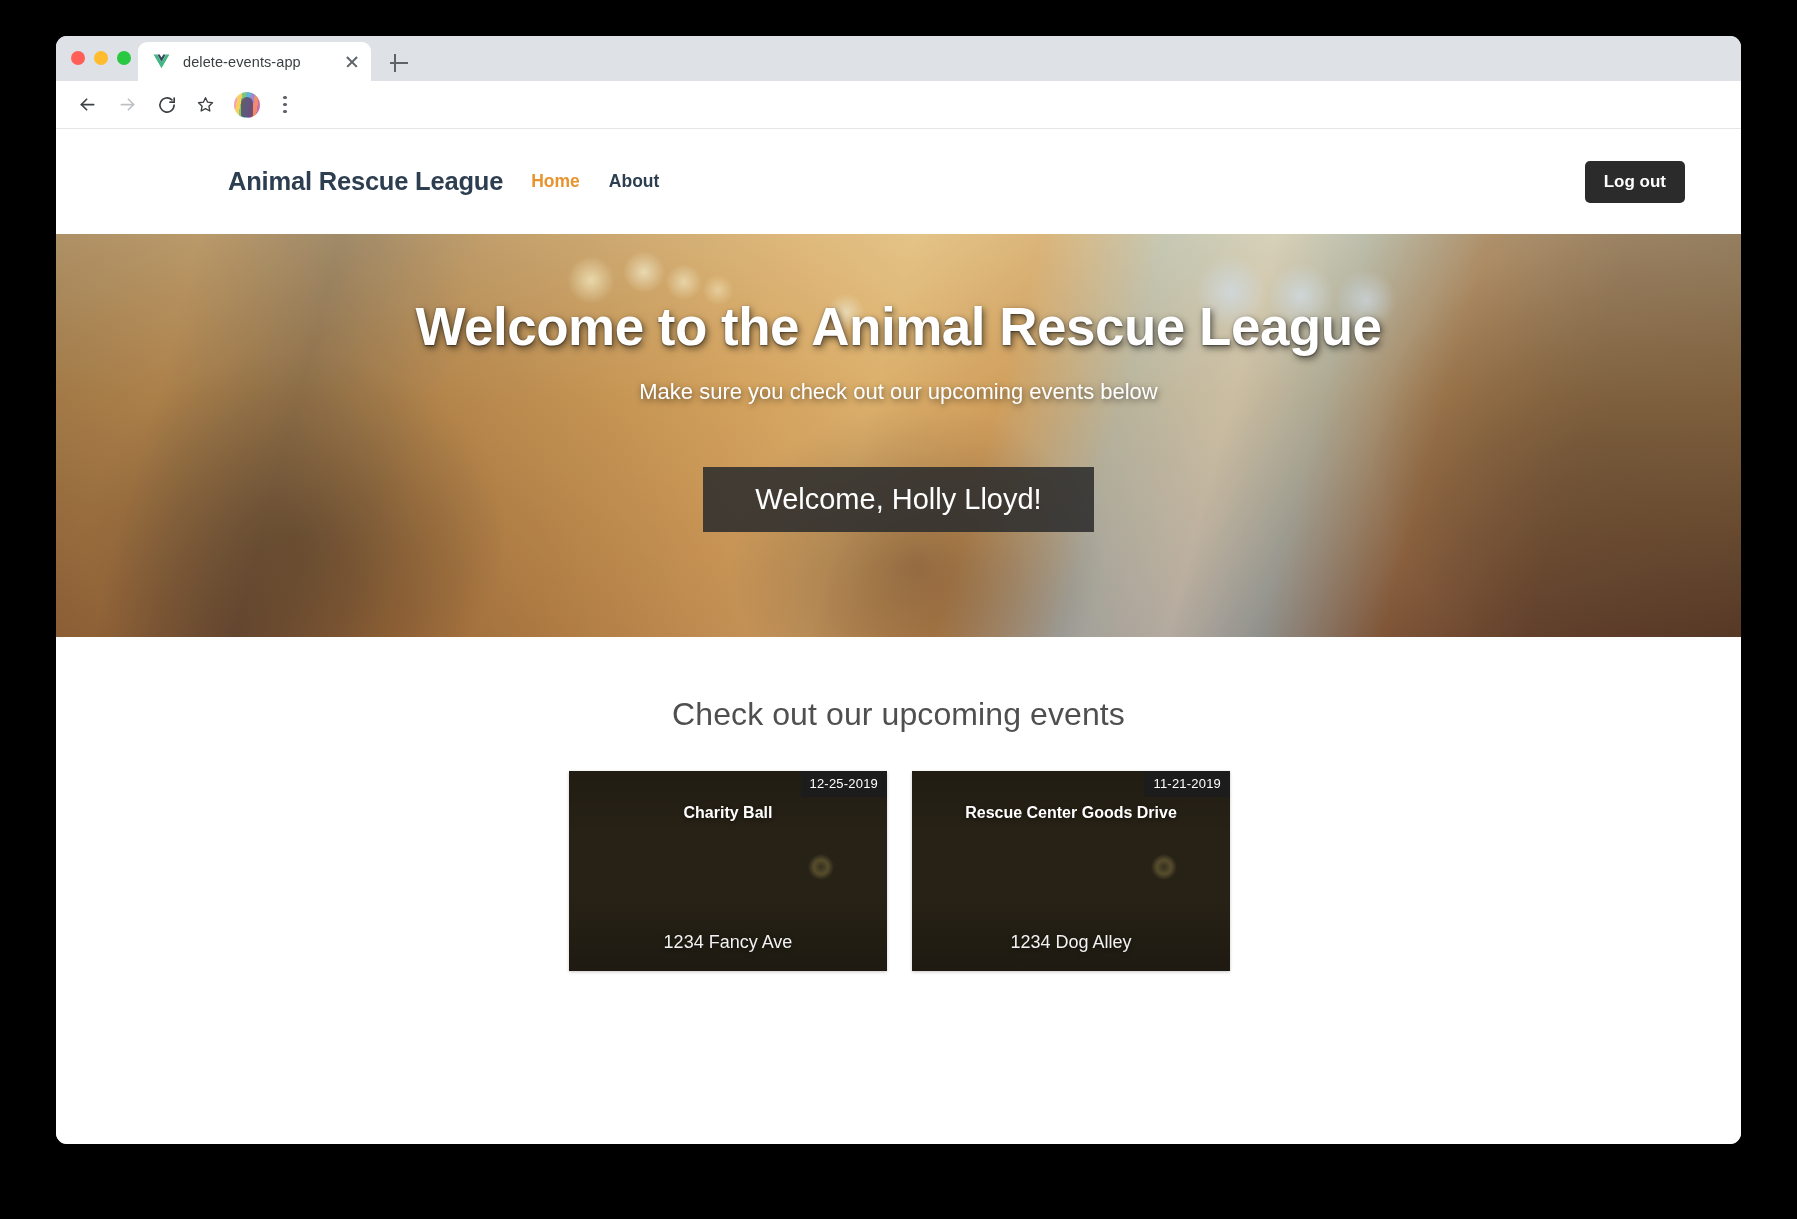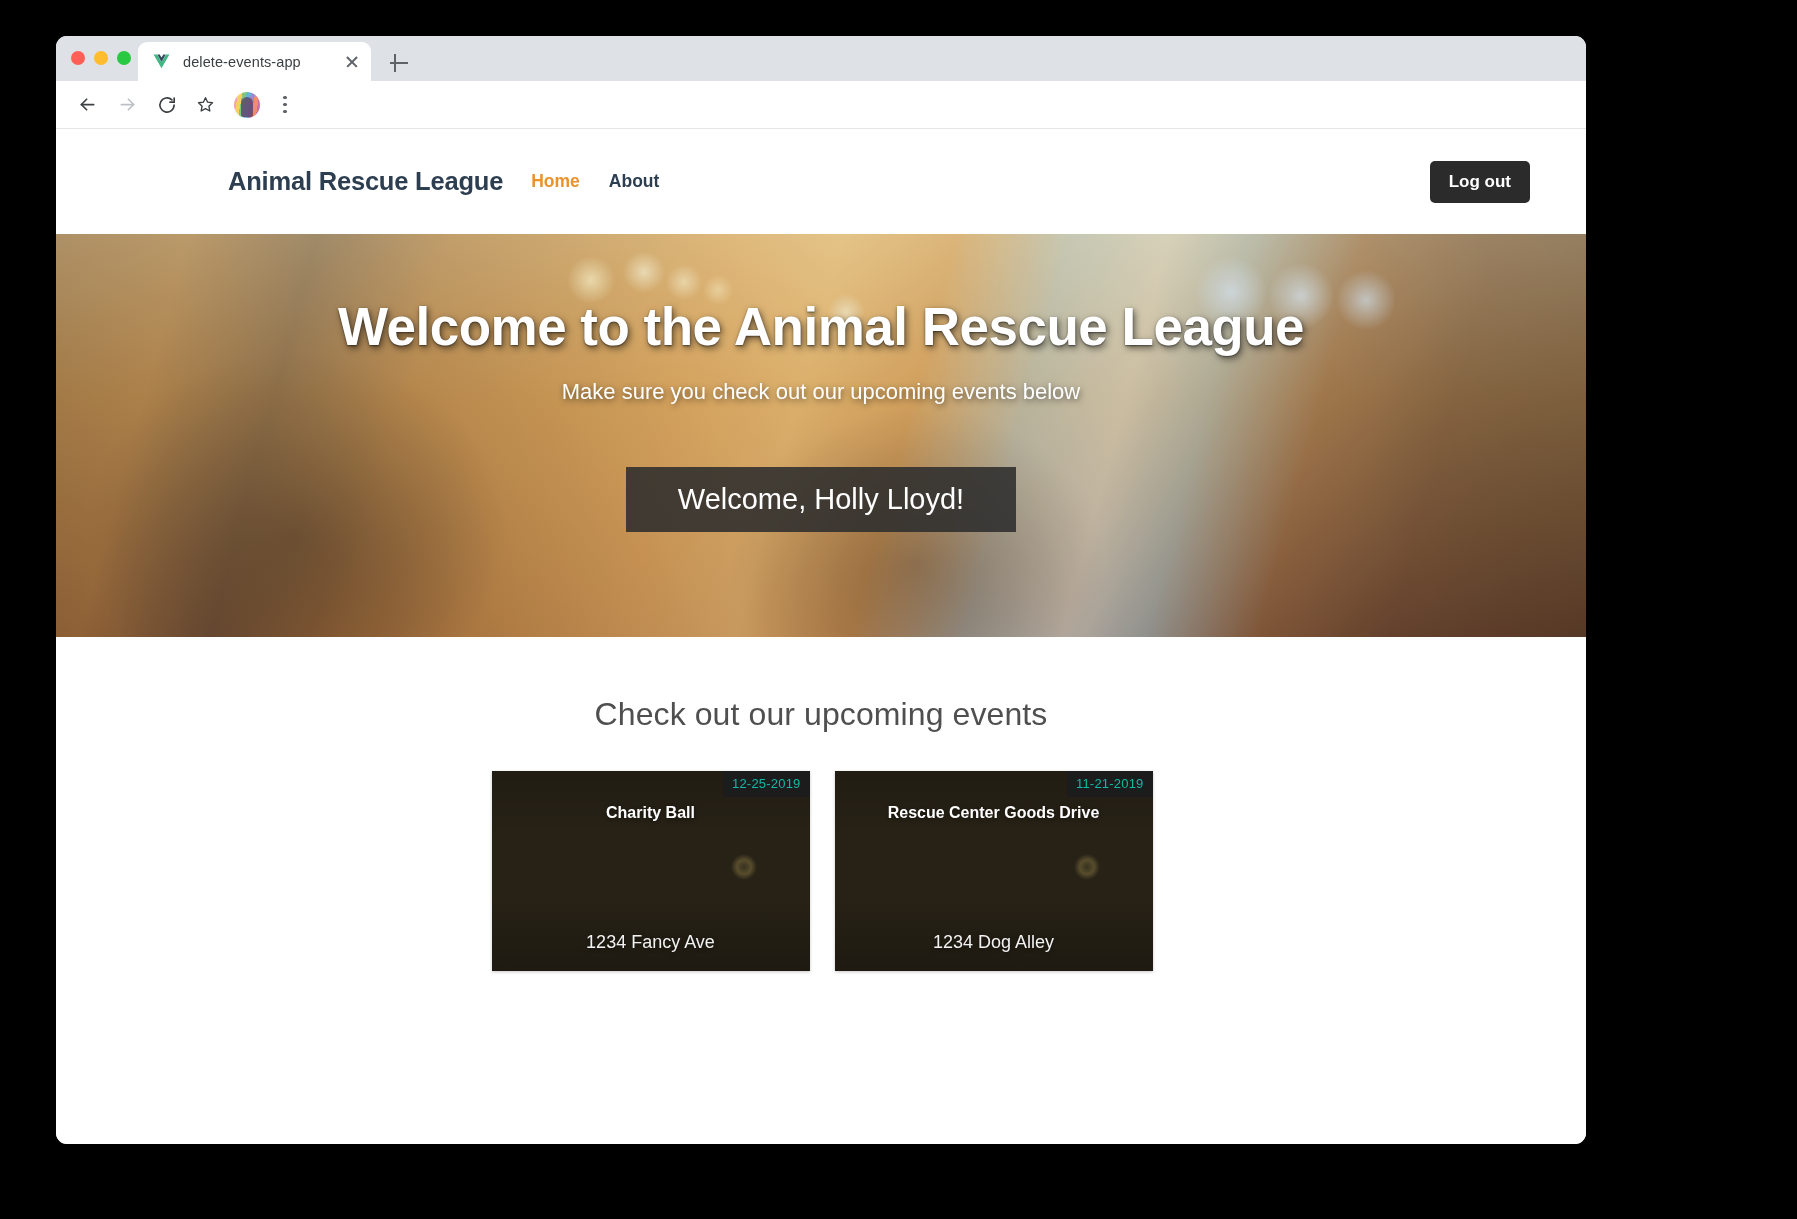--- a/index.html
+++ b/index.html
@@ -11,21 +11,21 @@
     background: #000000;
     font-family: "Liberation Sans", sans-serif;
     overflow: hidden;
   }
 
   
   #browser-window {
     position: absolute;
     left: 56px;
     top: 36px;
-    width: 1530px;
+    width: 1685px;
     height: 1108px;
     background: #dee1e6;
     border-radius: 11px 11px 11px 11px;
     overflow: hidden;
     box-shadow: 0 2px 10px rgba(0,0,0,0.45);
   }
 
   
   #tab-strip {
     position: relative;
@@ -368,21 +368,21 @@
   .event-card-shade {
     position: absolute; inset: 0;
     background: linear-gradient(180deg, rgba(0,0,0,0.18) 0%, rgba(0,0,0,0.04) 35%,
                 rgba(0,0,0,0.04) 62%, rgba(0,0,0,0.26) 100%);
   }
   .event-date-badge {
     position: absolute;
     right: 0;
     top: 0;
     background: #1c1c1c;
-    color: #14b8a6;
+    color: #ffffff;
     font-size: 13px;
     padding: 5px 9px 6px 9px;
     letter-spacing: 0.2px;
     white-space: nowrap;
   }
   .event-title {
     position: absolute;
     left: 28px; right: 28px;
     top: 30px;
     text-align: center;

